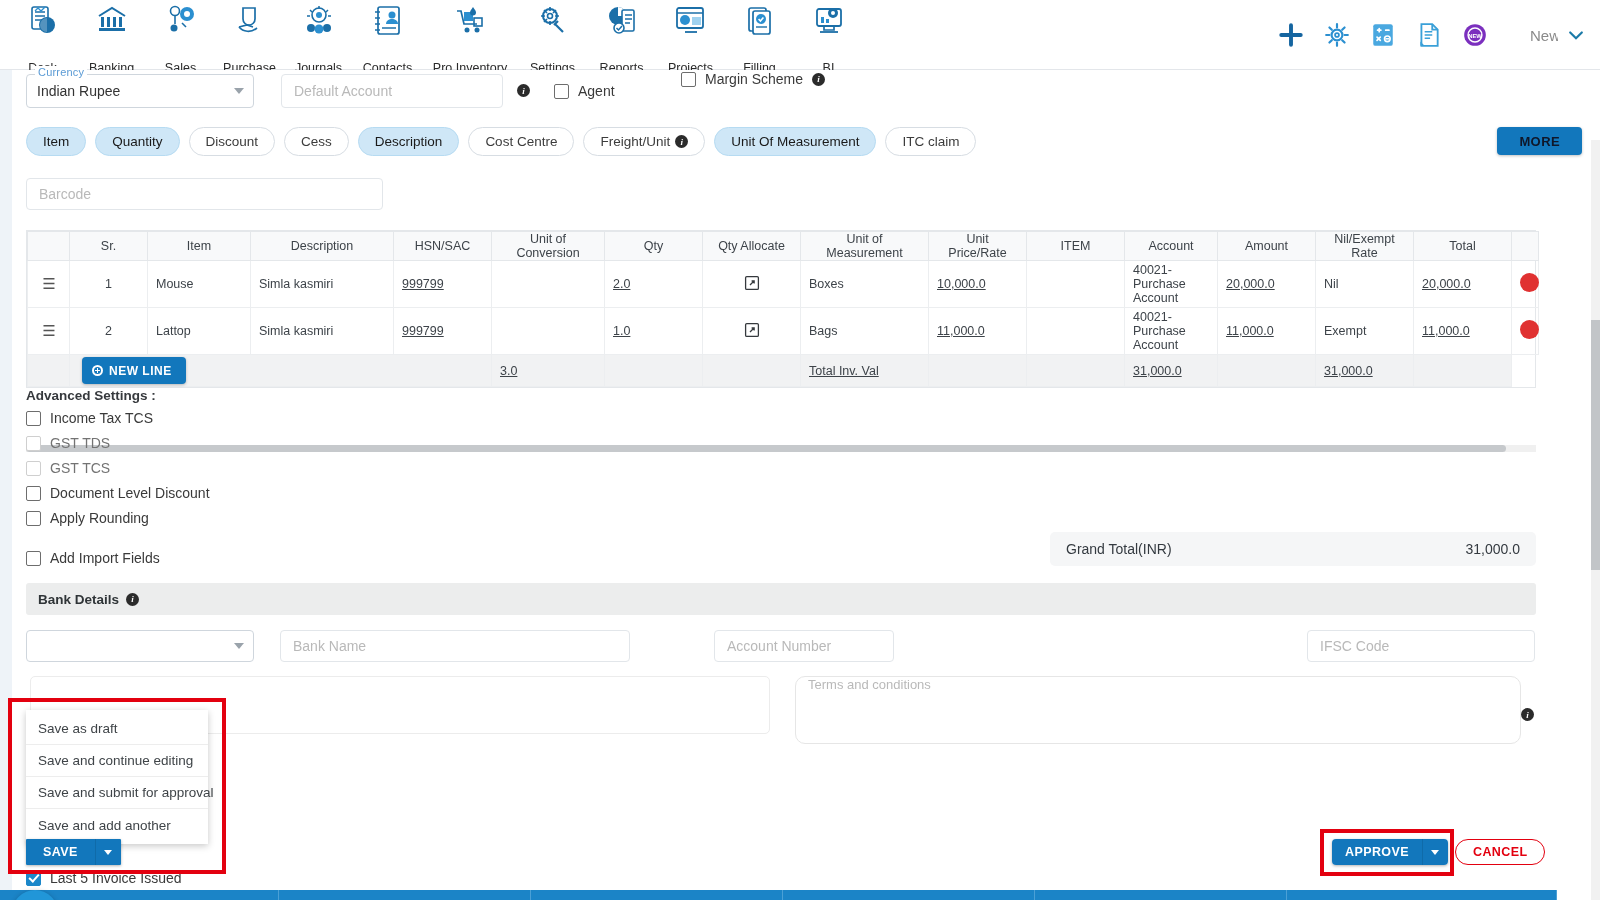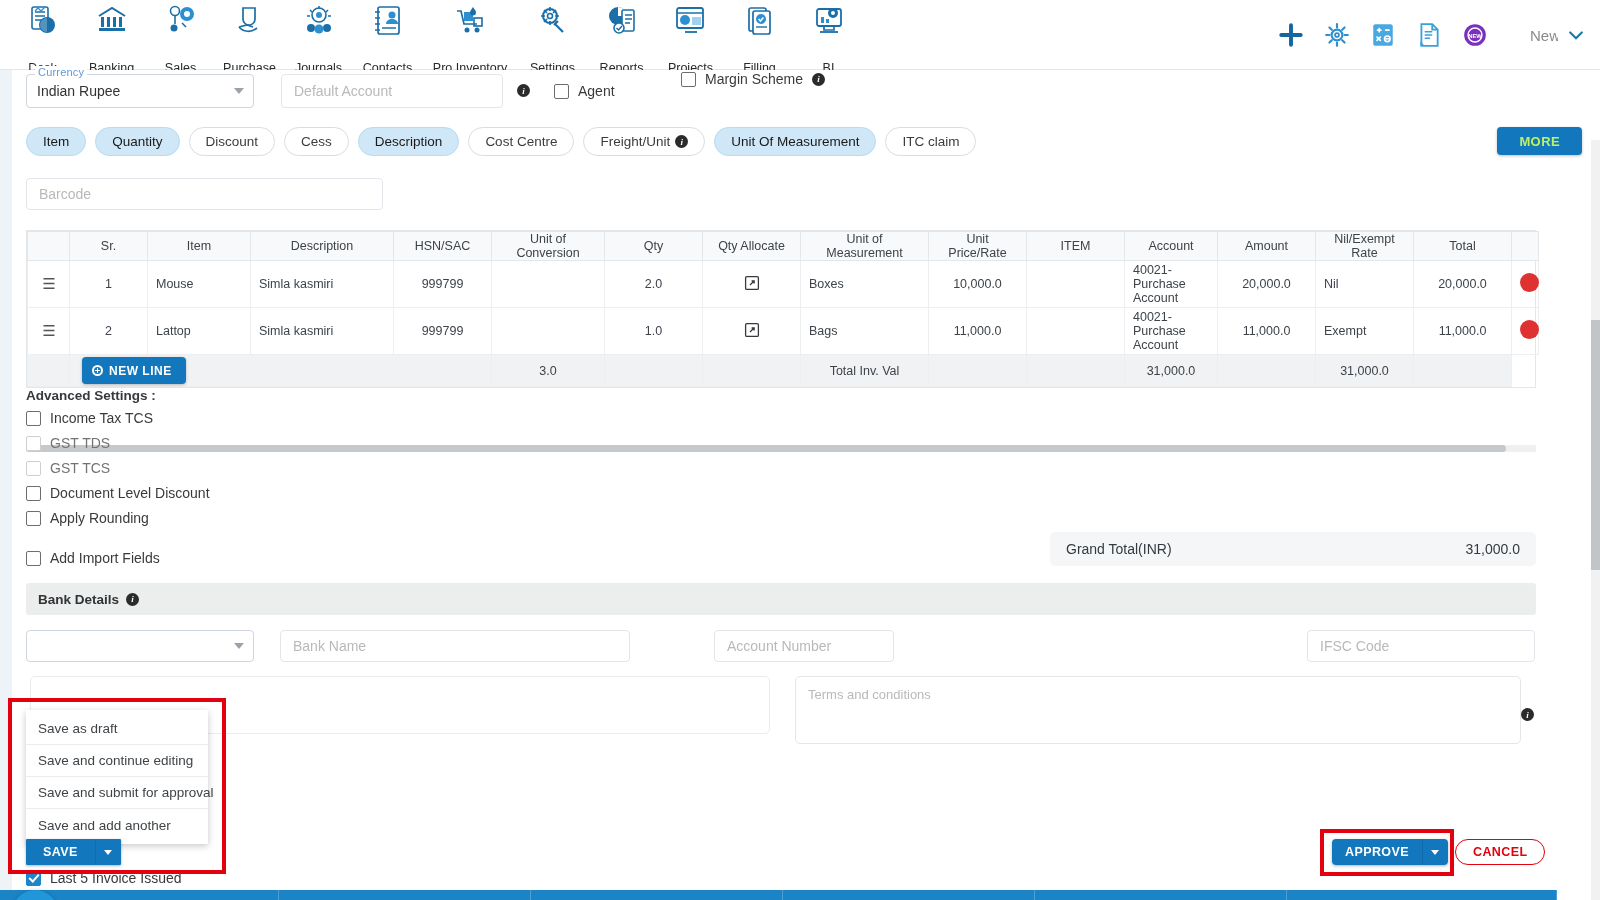--- a/index.html
+++ b/index.html
@@ -100,21 +100,21 @@
     position: absolute; left: 26px; top: 57px; display: flex; gap: 9px; align-items:center;
   }
   .chip {
     height: 29px; border-radius: 15px; border: 1px solid #d7dde3; background:#fff;
     display:flex; align-items:center; gap: 5px; padding: 0 16px; font-size: 13.5px;
     color: #3c3c3c; cursor: pointer; white-space: nowrap;
   }
   .chip.active { background: #cfe7f7; border-color:#b6dbf2; color:#1a1a1a; }
   .btn-more {
     position: absolute; right: 18px; top: 57px; height: 28px; padding: 0 22px;
-    background:#1277bc; color:#bef264; font-size: 13px; font-weight: bold;
+    background:#1277bc; color:#0f172a; font-size: 13px; font-weight: bold;
     border: none; border-radius: 4px; cursor: pointer; letter-spacing: .4px;
     box-shadow: 0 1px 3px rgba(0,0,0,.25);
   }
 
   
   .barcode-wrap { position: absolute; left: 26px; top: 108px; width: 357px; }
   .barcode-wrap .txt-box { height: 32px; }
 
   
   .tbl-wrap {
@@ -124,21 +124,21 @@
   table.items { border-collapse: collapse; width: 100%; table-layout: fixed; }
   table.items th {
     background: #f8f9fa; border: 1px solid #e4e7ea; font-size: 12.5px;
     color: #3d4349; font-weight: normal; height: 28px; padding: 0 8px;
     text-align: center;
   }
   table.items td {
     border: 1px solid #eceef0; font-size: 12.5px; color: #3d4349;
     height: 44px; padding: 2px 8px; vertical-align: middle;
   }
-  td.num { text-align: center; }
+  td.num { text-align: left; text-decoration: underline; }
   td.ctr { text-align: center; }
   .drag-h { font-size: 15px; color:#555; letter-spacing: -1px; line-height: 1; }
   .ext-ic { display:inline-block; width: 16px; height: 16px; }
   .del-ic {
     width: 19px; height: 19px; border-radius: 50%; background:#e03131;
     display:inline-block;
   }
   tr.totals td {
     background:#f1f2f3; height: 30px; border-top: 1px solid #e0e2e4; font-size: 12.5px;
   }
@@ -186,22 +186,22 @@
   .bank-row .txt-box { height: 32px; }
 
   .notes-area {
     position: absolute; left: 30px; top: 606px; width: 740px; height: 58px;
     border: 1px solid #ececec; border-radius: 5px; background:#fff; resize:none;
     font-size: 13px; color:#333; padding: 10px 12px; outline:none;
     font-family: "Liberation Sans", sans-serif;
   }
   .terms-area {
     position: absolute; left: 795px; top: 606px; width: 726px; height: 68px;
-    border: 1px solid #e6e6e6; border-radius: 5px; background:#fff; resize:none;
-    font-size: 13px; color:#333; padding: 10px 12px; outline:none;
+    border: 1px solid #e6e6e6; border-radius: 10px; background:#fff; resize:none;
+    font-size: 13px; color:#333; padding: 0 12px; outline:none;
     font-family: "Liberation Sans", sans-serif;
   }
   .terms-area::placeholder, .notes-area::placeholder { color:#b9b9b9; }
   .terms-info { position:absolute; left: 1521px; top: 638px; }
 
   
   .save-hl {
     position: absolute; left: 8px; top: 628px; width: 218px; height: 176px;
     border: 4px solid #e3000f; background: transparent; z-index: 30;
   }

